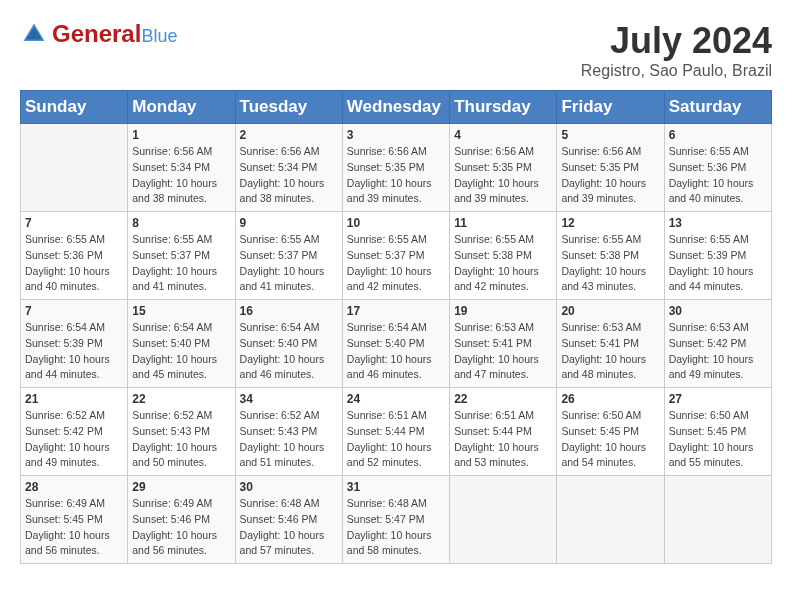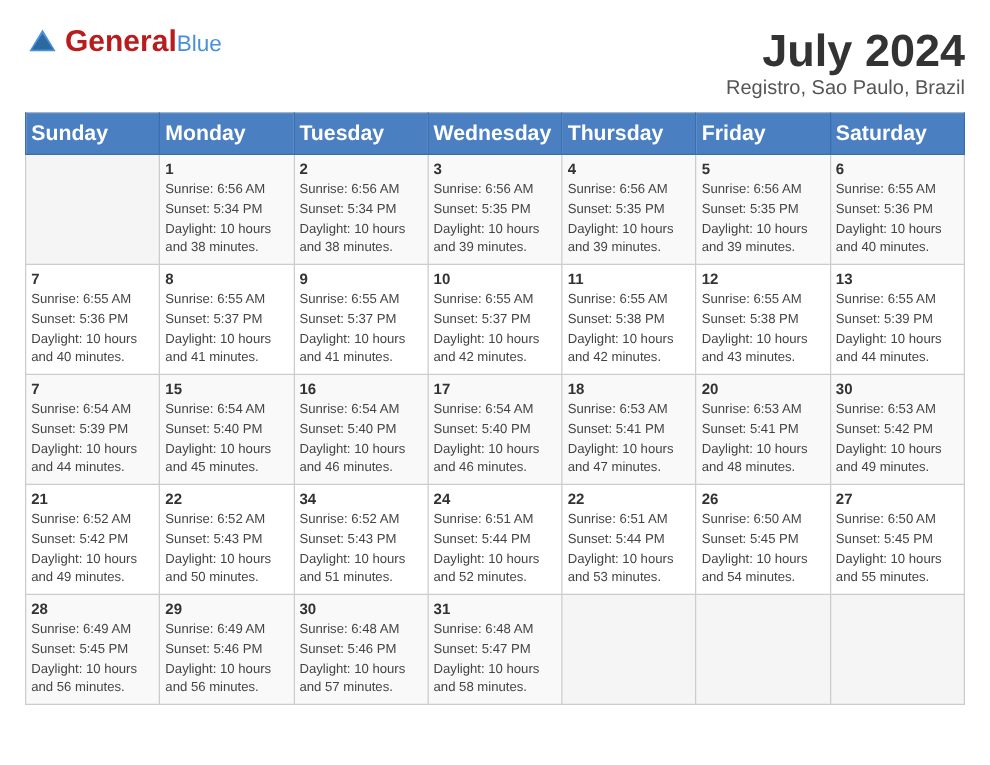--- a/index.html
+++ b/index.html
@@ -189,21 +189,21 @@
         </td>
         <td>
           <span class="day-num">16</span>
           <div class="day-info">Sunrise: 6:54 AM<br>Sunset: 5:40 PM<br>Daylight: 10 hours<br>and 46 minutes.</div>
         </td>
         <td>
           <span class="day-num">17</span>
           <div class="day-info">Sunrise: 6:54 AM<br>Sunset: 5:40 PM<br>Daylight: 10 hours<br>and 46 minutes.</div>
         </td>
         <td>
-          <span class="day-num">18</span>
+          <span class="day-num">19</span>
           <div class="day-info">Sunrise: 6:53 AM<br>Sunset: 5:41 PM<br>Daylight: 10 hours<br>and 47 minutes.</div>
         </td>
         <td>
           <span class="day-num">20</span>
           <div class="day-info">Sunrise: 6:53 AM<br>Sunset: 5:41 PM<br>Daylight: 10 hours<br>and 48 minutes.</div>
         </td>
         <td>
           <span class="day-num">30</span>
           <div class="day-info">Sunrise: 6:53 AM<br>Sunset: 5:42 PM<br>Daylight: 10 hours<br>and 49 minutes.</div>
         </td>

